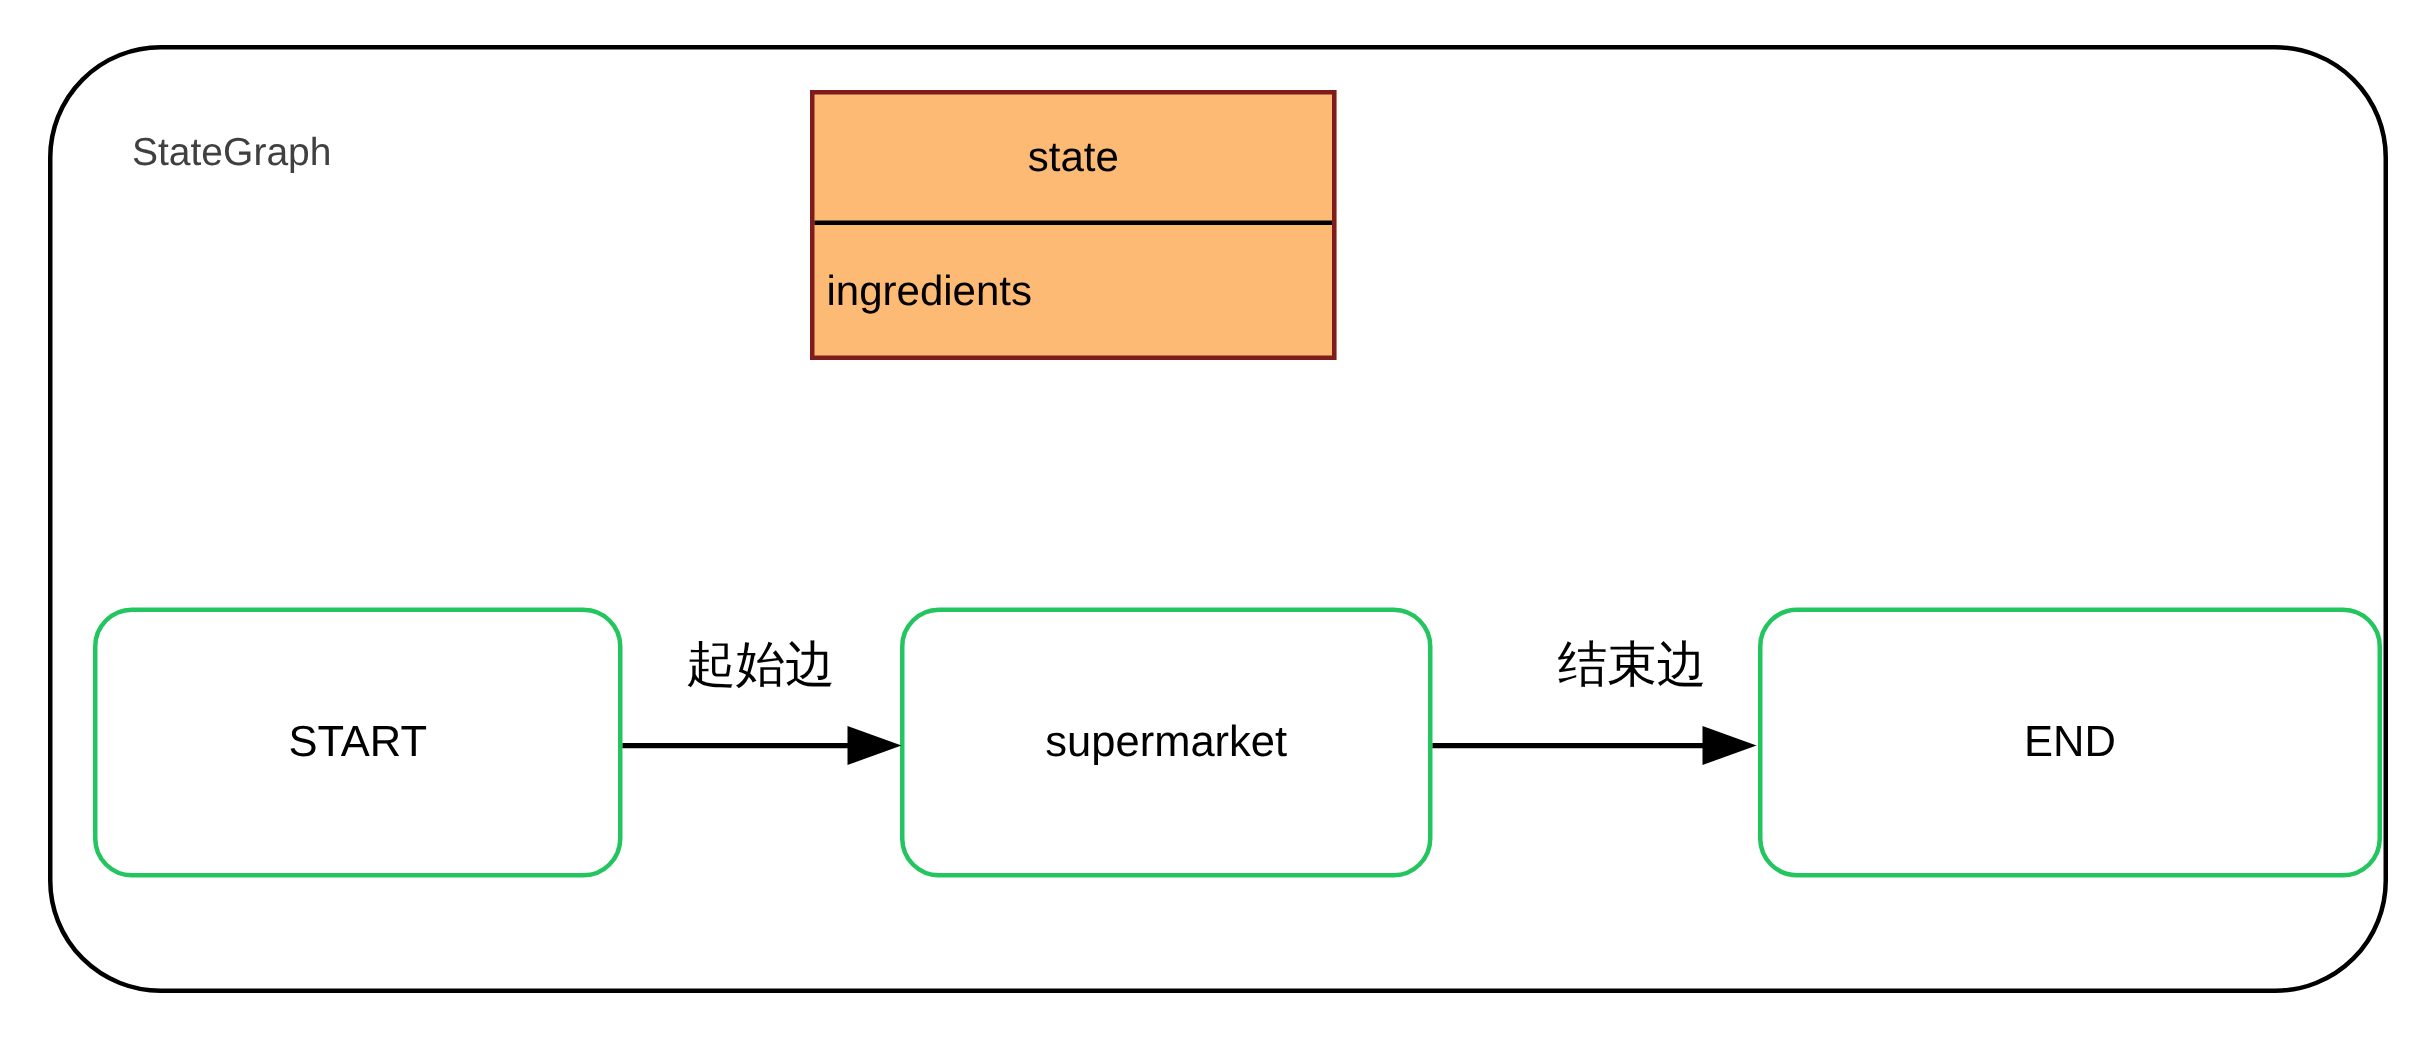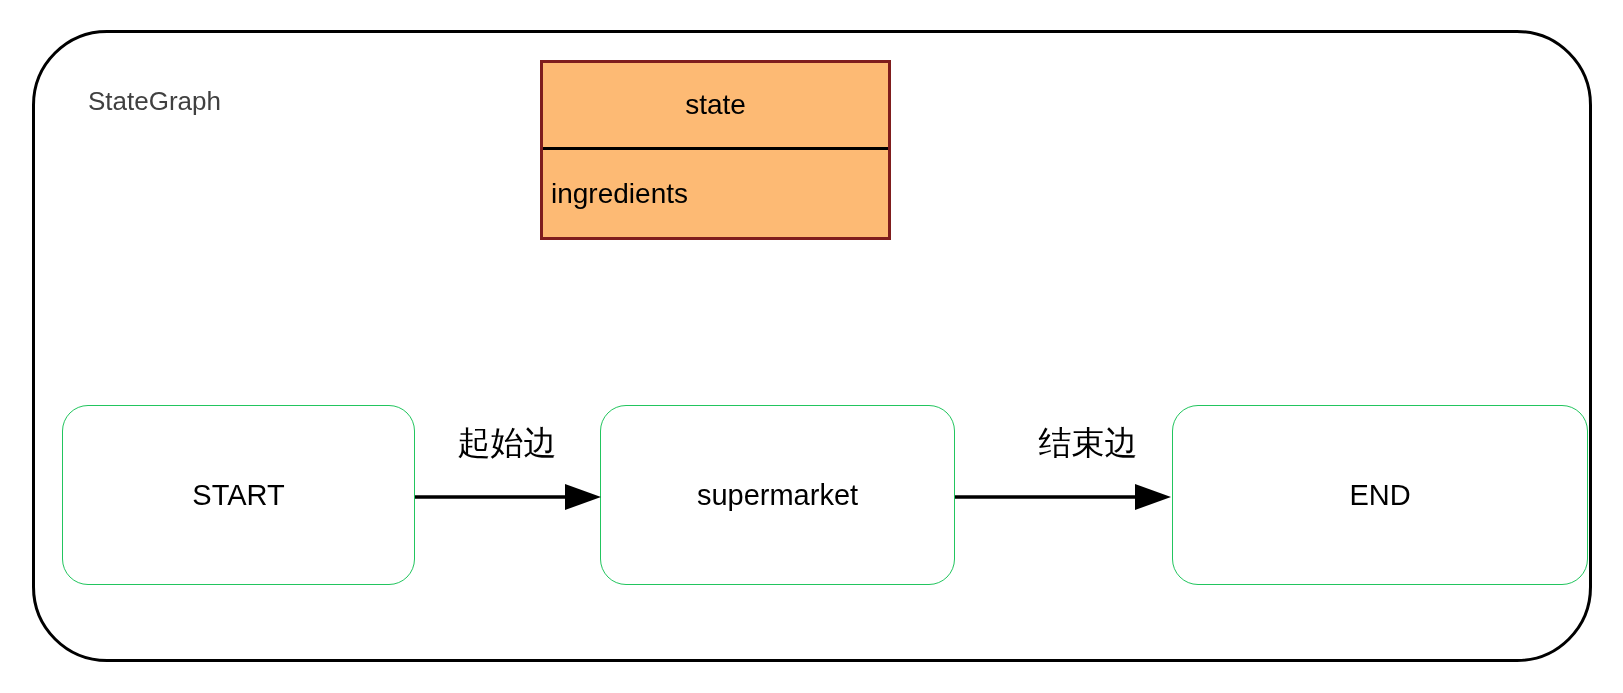--- a/index.html
+++ b/index.html
@@ -52,21 +52,21 @@
     display: flex;
     align-items: center;
     justify-content: flex-start;
     padding-left: 8px;
     font-size: 28px;
   }
   .node {
     position: absolute;
     top: 405px;
     height: 180px;
-    border: 1px solid #22c55e;
+    border: 3px solid #22c55e;
     border-radius: 26px;
     background: #ffffff;
     display: flex;
     align-items: center;
     justify-content: center;
     font-size: 29px;
     white-space: nowrap;
   }
   .node-start { left: 62px;  width: 353px; }
   .node-supermarket { left: 600px; width: 355px; }

